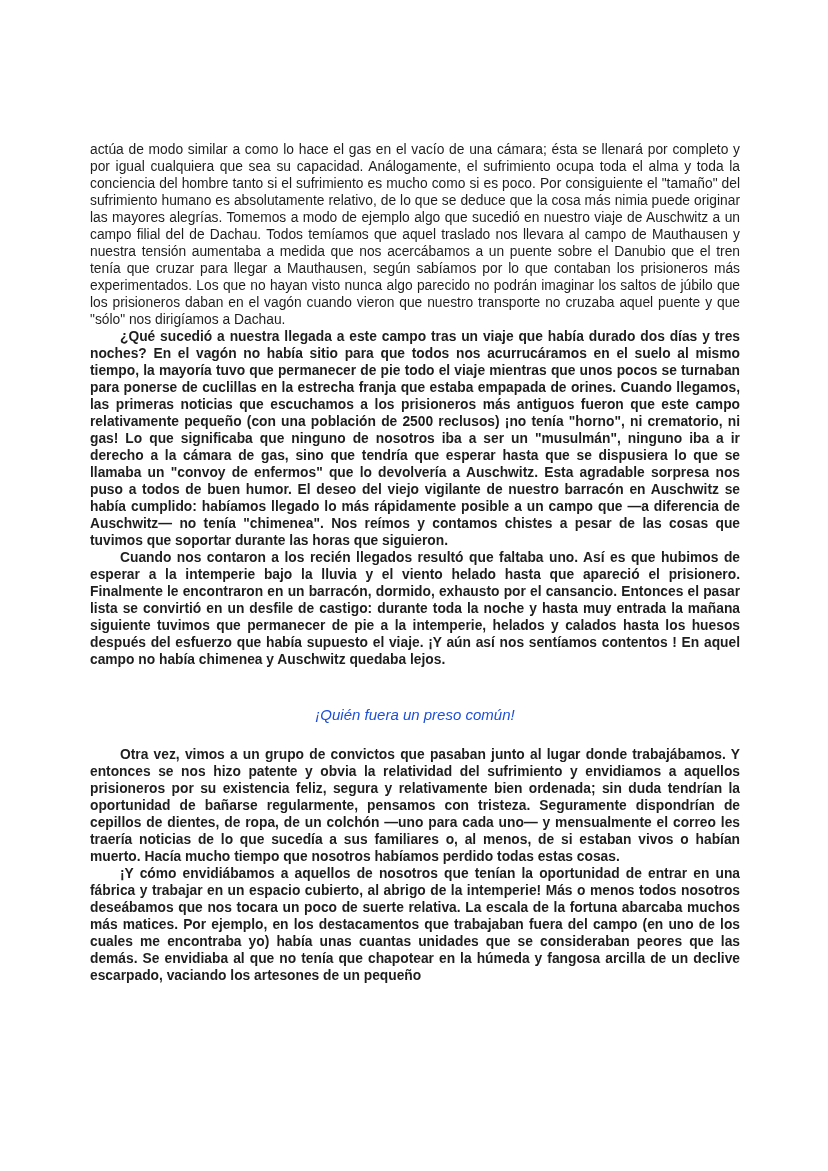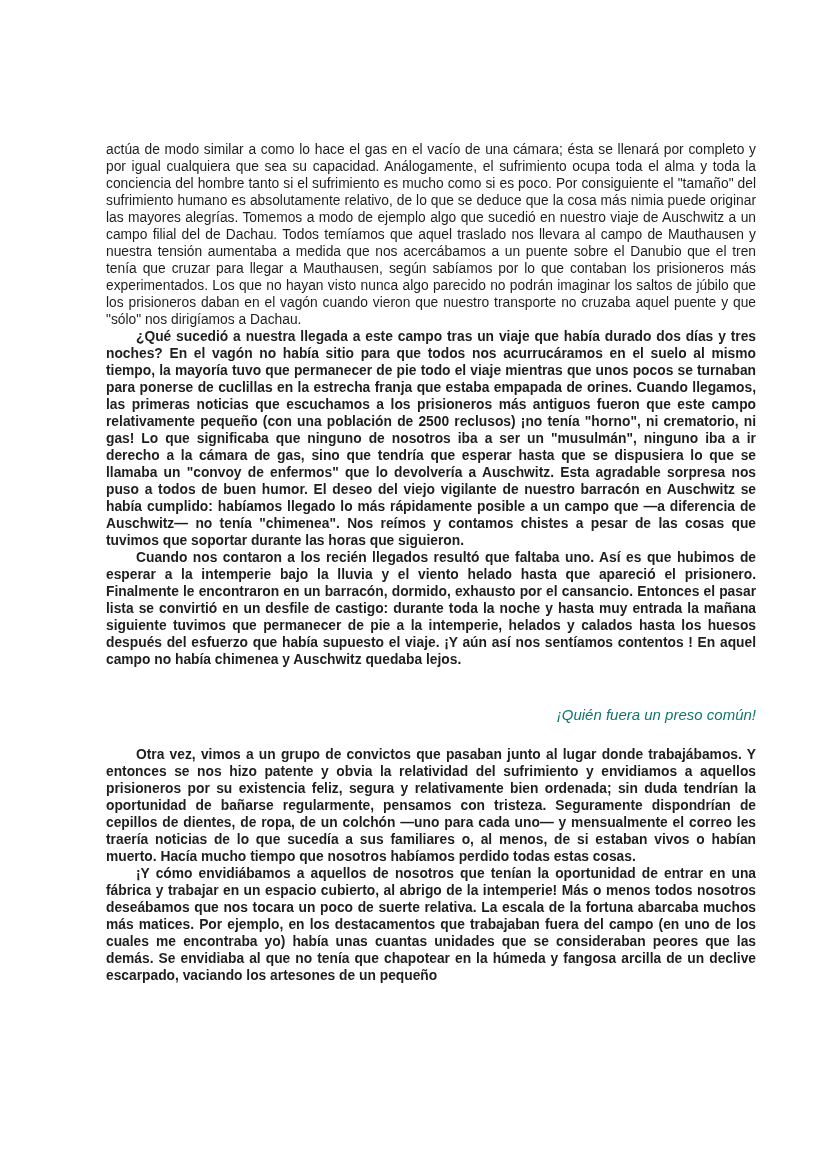--- a/index.html
+++ b/index.html
@@ -13,21 +13,21 @@
     overflow: hidden;
   }
   .page {
     position: relative;
     width: 828px;
     height: 1171px;
     background: #ffffff;
   }
   .text-column {
     position: absolute;
-    left: 106px;
+    left: 90px;
     top: 141px;
     width: 650px;
     font-family: "Liberation Sans", "DejaVu Sans", sans-serif;
     font-size: 13.8px;
     line-height: 17px;
     color: #1e1e1e;
     text-align: justify;
   }
   .para {
     margin: 0;
@@ -36,22 +36,22 @@
   .para.indent {
     text-indent: 30px;
     font-weight: bold;
   }
   .section-heading {
     margin: 38px 0 22px 0;
     font-size: 15px;
     font-weight: normal;
     font-style: italic;
     line-height: 18px;
-    text-align: right;
-    color: #0f766e;
+    text-align: center;
+    color: #1d4ed8;
   }
 </style>
 </head>
 <body>
 
 <div class="page">
   <div class="text-column">
     <p class="para">actúa de modo similar a como lo hace el gas en el vacío de una cámara; ésta se llenará por completo y por igual cualquiera que sea su capacidad. Análogamente, el sufrimiento ocupa toda el alma y toda la conciencia del hombre tanto si el sufrimiento es mucho como si es poco. Por consiguiente el "tamaño" del sufrimiento humano es absolutamente relativo, de lo que se deduce que la cosa más nimia puede originar las mayores alegrías. Tomemos a modo de ejemplo algo que sucedió en nuestro viaje de Auschwitz a un campo filial del de Dachau. Todos temíamos que aquel traslado nos llevara al campo de Mauthausen y nuestra tensión aumentaba a medida que nos acercábamos a un puente sobre el Danubio que el tren tenía que cruzar para llegar a Mauthausen, según sabíamos por lo que contaban los prisioneros más experimentados. Los que no hayan visto nunca algo parecido no podrán imaginar los saltos de júbilo que los prisioneros daban en el vagón cuando vieron que nuestro transporte no cruzaba aquel puente y que "sólo" nos dirigíamos a Dachau.</p>
     <p class="para indent">¿Qué sucedió a nuestra llegada a este campo tras un viaje que había durado dos días y tres noches? En el vagón no había sitio para que todos nos acurrucáramos en el suelo al mismo tiempo, la mayoría tuvo que permanecer de pie todo el viaje mientras que unos pocos se turnaban para ponerse de cuclillas en la estrecha franja que estaba empapada de orines. Cuando llegamos, las primeras noticias que escuchamos a los prisioneros más antiguos fueron que este campo relativamente pequeño (con una población de 2500 reclusos) ¡no tenía "horno", ni crematorio, ni gas! Lo que significaba que ninguno de nosotros iba a ser un "musulmán", ninguno iba a ir derecho a la cámara de gas, sino que tendría que esperar hasta que se dispusiera lo que se llamaba un "convoy de enfermos" que lo devolvería a Auschwitz. Esta agradable sorpresa nos puso a todos de buen humor. El deseo del viejo vigilante de nuestro barracón en Auschwitz se había cumplido: habíamos llegado lo más rápidamente posible a un campo que —a diferencia de Auschwitz— no tenía "chimenea". Nos reímos y contamos chistes a pesar de las cosas que tuvimos que soportar durante las horas que siguieron.</p>
     <p class="para indent">Cuando nos contaron a los recién llegados resultó que faltaba uno. Así es que hubimos de esperar a la intemperie bajo la lluvia y el viento helado hasta que apareció el prisionero. Finalmente le encontraron en un barracón, dormido, exhausto por el cansancio. Entonces el pasar lista se convirtió en un desfile de castigo: durante toda la noche y hasta muy entrada la mañana siguiente tuvimos que permanecer de pie a la intemperie, helados y calados hasta los huesos después del esfuerzo que había supuesto el viaje. ¡Y aún así nos sentíamos contentos ! En aquel campo no había chimenea y Auschwitz quedaba lejos.</p>

